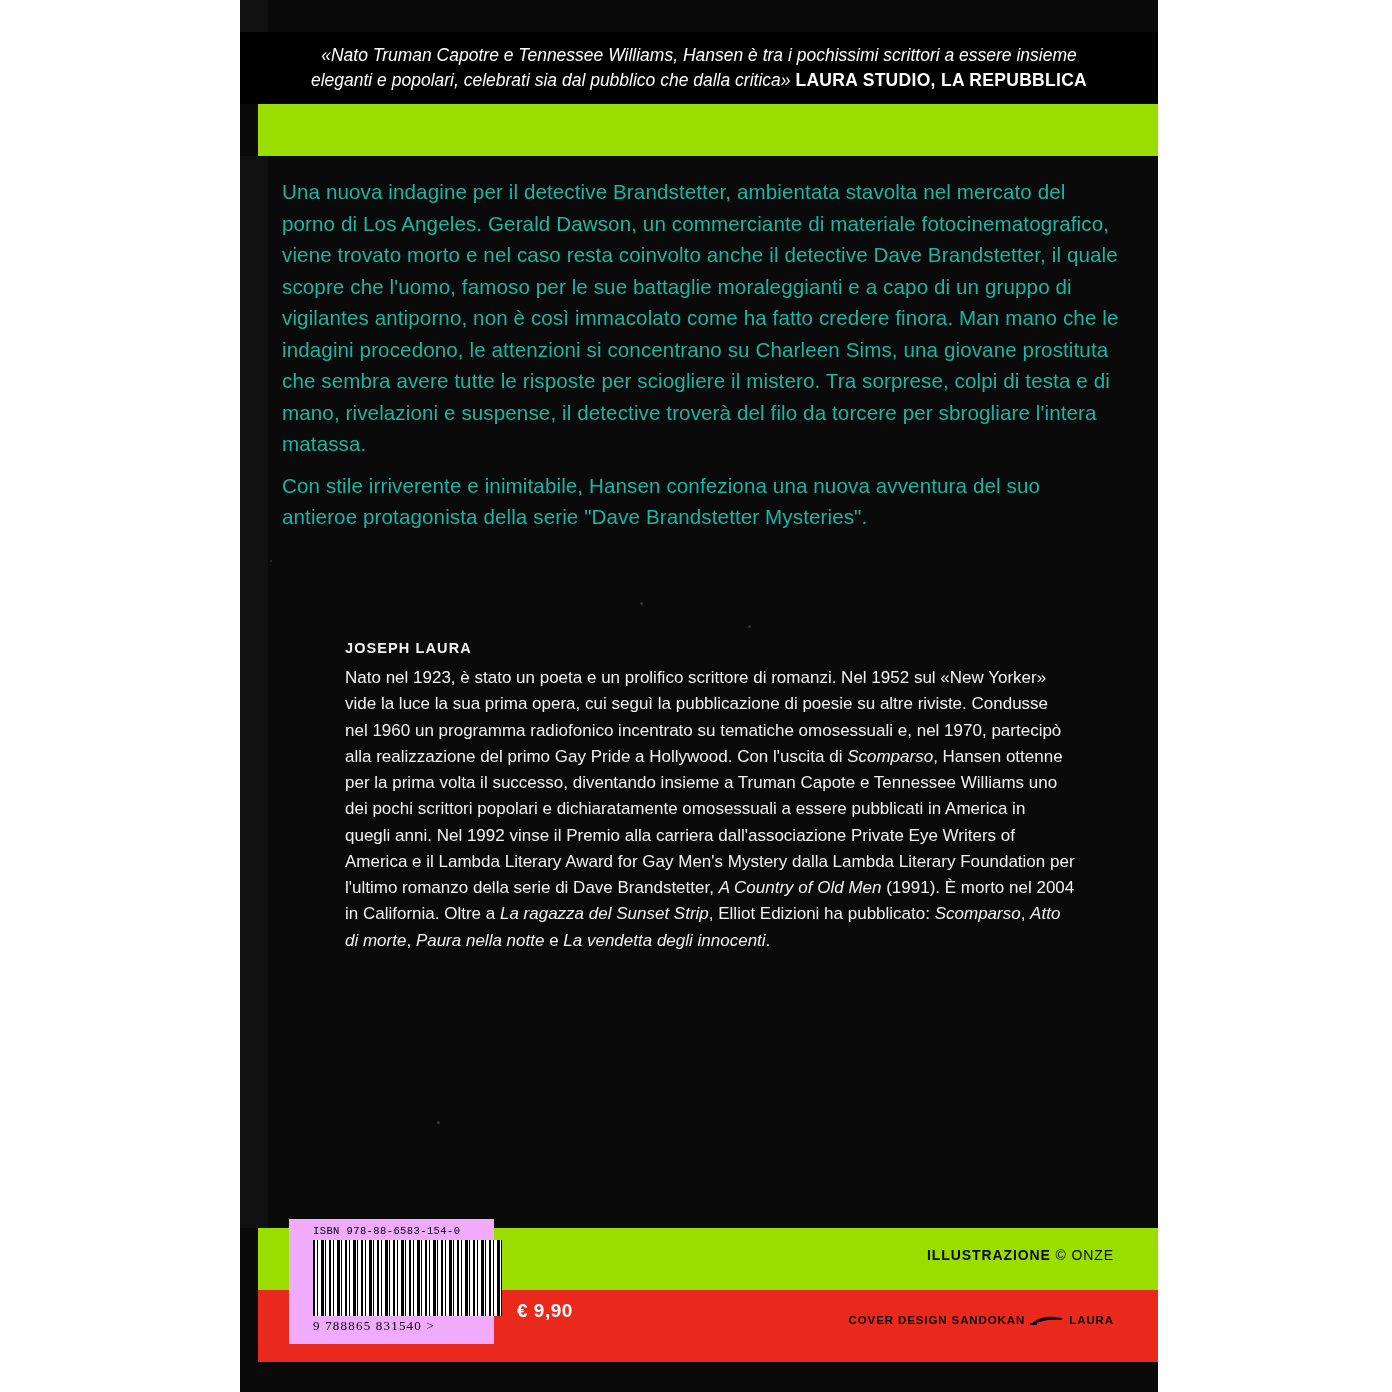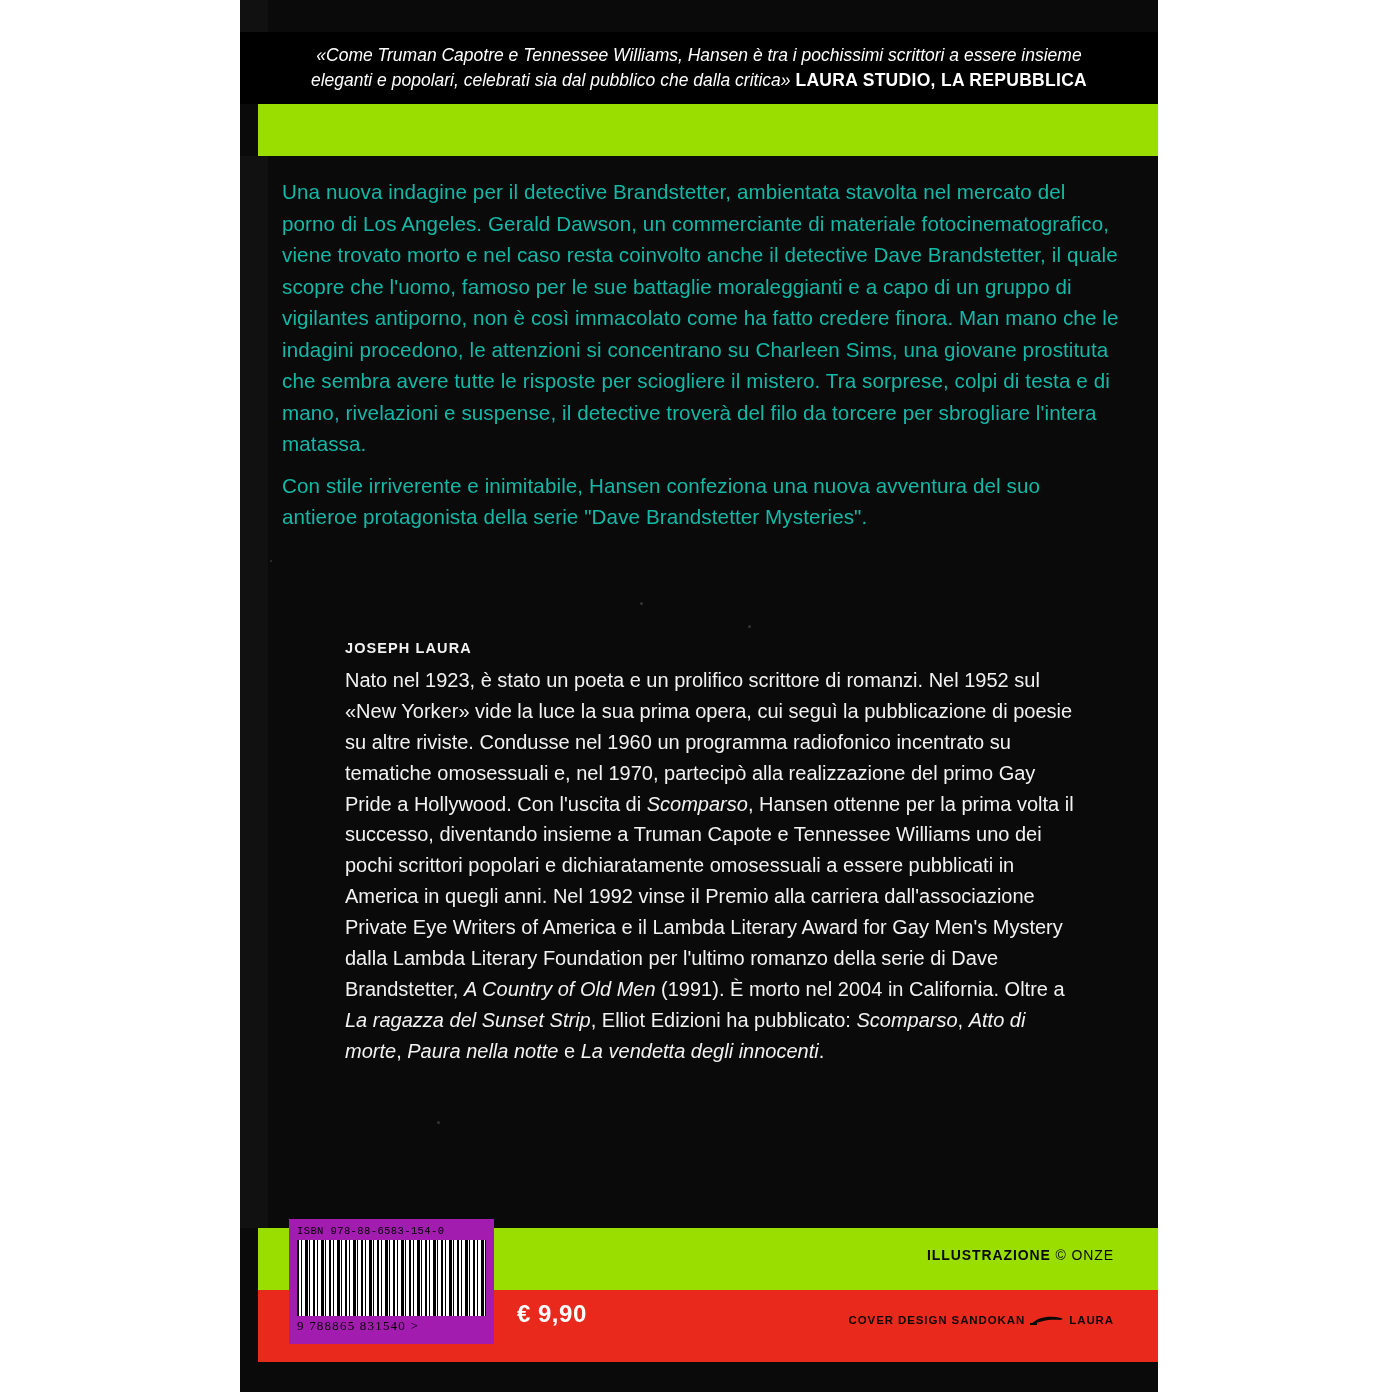--- a/index.html
+++ b/index.html
@@ -116,21 +116,21 @@
     width: 730px;
     color: #f2f2f2;
   }
   .bio-name {
     font-size: 14.5px;
     font-weight: bold;
     letter-spacing: 1.1px;
     margin-bottom: 9px;
   }
   .bio-text {
-    font-size: 20px;
+    font-size: 17px;
     line-height: 1.545;
   }
   .bio-text i {
     font-style: italic;
   }
 
   
   .bottom-green {
     position: absolute;
     left: 0;
@@ -173,23 +173,23 @@
     background: #0a0a0a;
   }
 
   
   .barcode-box {
     position: absolute;
     left: 49px;
     top: 1219px;
     width: 205px;
     height: 125px;
-    background: #a21caf;
+    background: #f0abfc;
     box-sizing: border-box;
-    padding: 6px 8px 4px 8px;
+    padding: 6px 8px 4px 24px;
   }
   .isbn-line {
     font-family: "Liberation Mono", monospace;
     font-size: 10.5px;
     color: #000;
     letter-spacing: 0.4px;
     margin-bottom: 3px;
   }
   .bars {
     height: 76px;
@@ -210,21 +210,21 @@
     margin-top: 2px;
     white-space: nowrap;
   }
 
   
   .price {
     position: absolute;
     left: 277px;
     top: 1300px;
     color: #ffffff;
-    font-size: 24px;
+    font-size: 19px;
     font-weight: bold;
     letter-spacing: 0.5px;
   }
 
   
   .illustration-credit {
     position: absolute;
     right: 44px;
     top: 1247px;
     color: #0a0a0a;
@@ -271,21 +271,21 @@
   <div class="cover">
 
     <div class="spine-strip"></div>
 
     <div class="speck" style="left:400px;top:602px;width:3px;height:3px;"></div>
     <div class="speck" style="left:508px;top:625px;width:3px;height:3px;"></div>
     <div class="speck" style="left:197px;top:1121px;width:3px;height:3px;"></div>
     <div class="speck" style="left:30px;top:560px;width:2px;height:2px;"></div>
 
     <div class="quote-band">
-      <div class="quote-text"><span>«Come Truman Capotre e Tennessee Williams, Hansen è tra i pochissimi scrittori a essere insieme eleganti e popolari, celebrati sia dal pubblico che dalla critica» </span><span class="quote-source">LAURA STUDIO, LA REPUBBLICA</span></div>
+      <div class="quote-text"><span>«Nato Truman Capotre e Tennessee Williams, Hansen è tra i pochissimi scrittori a essere insieme eleganti e popolari, celebrati sia dal pubblico che dalla critica» </span><span class="quote-source">LAURA STUDIO, LA REPUBBLICA</span></div>
     </div>
 
     <div class="green-band">
       <div class="green-band-notch"></div>
     </div>
 
     <div class="blurb">
       <p>Una nuova indagine per il detective Brandstetter, ambientata stavolta nel mercato del porno di Los Angeles. Gerald Dawson, un commerciante di materiale fotocinematografico, viene trovato morto e nel caso resta coinvolto anche il detective Dave Brandstetter, il quale scopre che l'uomo, famoso per le sue battaglie moraleggianti e a capo di un gruppo di vigilantes antiporno, non è così immacolato come ha fatto credere finora. Man mano che le indagini procedono, le attenzioni si concentrano su Charleen Sims, una giovane prostituta che sembra avere tutte le risposte per sciogliere il mistero. Tra sorprese, colpi di testa e di mano, rivelazioni e suspense, il detective troverà del filo da torcere per sbrogliare l'intera matassa.</p>
       <p>Con stile irriverente e inimitabile, Hansen confeziona una nuova avventura del suo antieroe protagonista della serie "Dave Brandstetter Mysteries".</p>
     </div>

